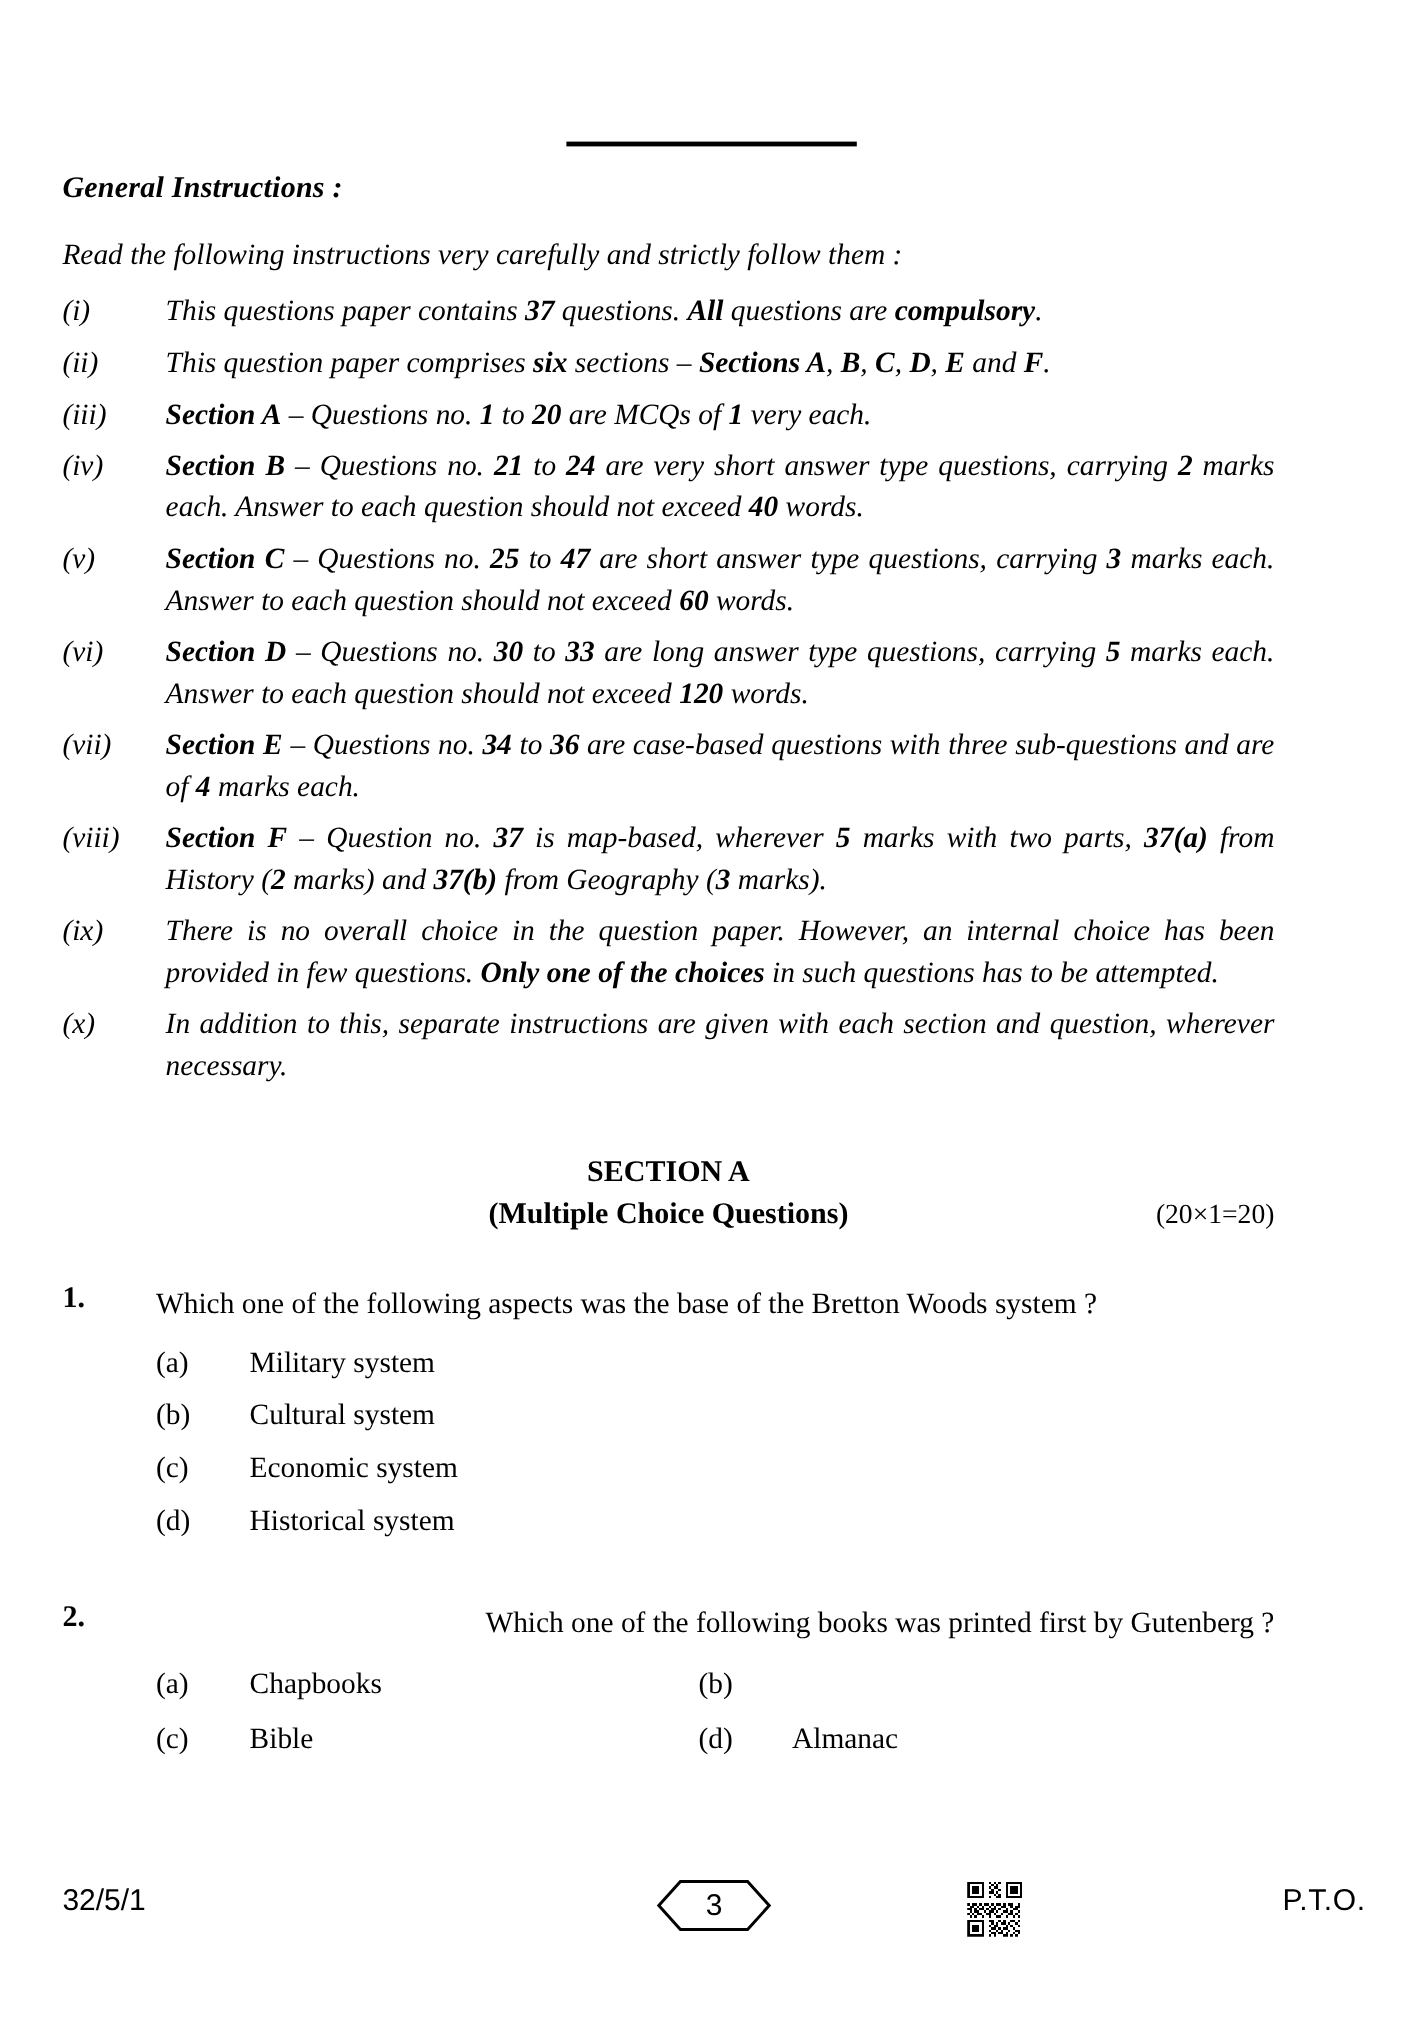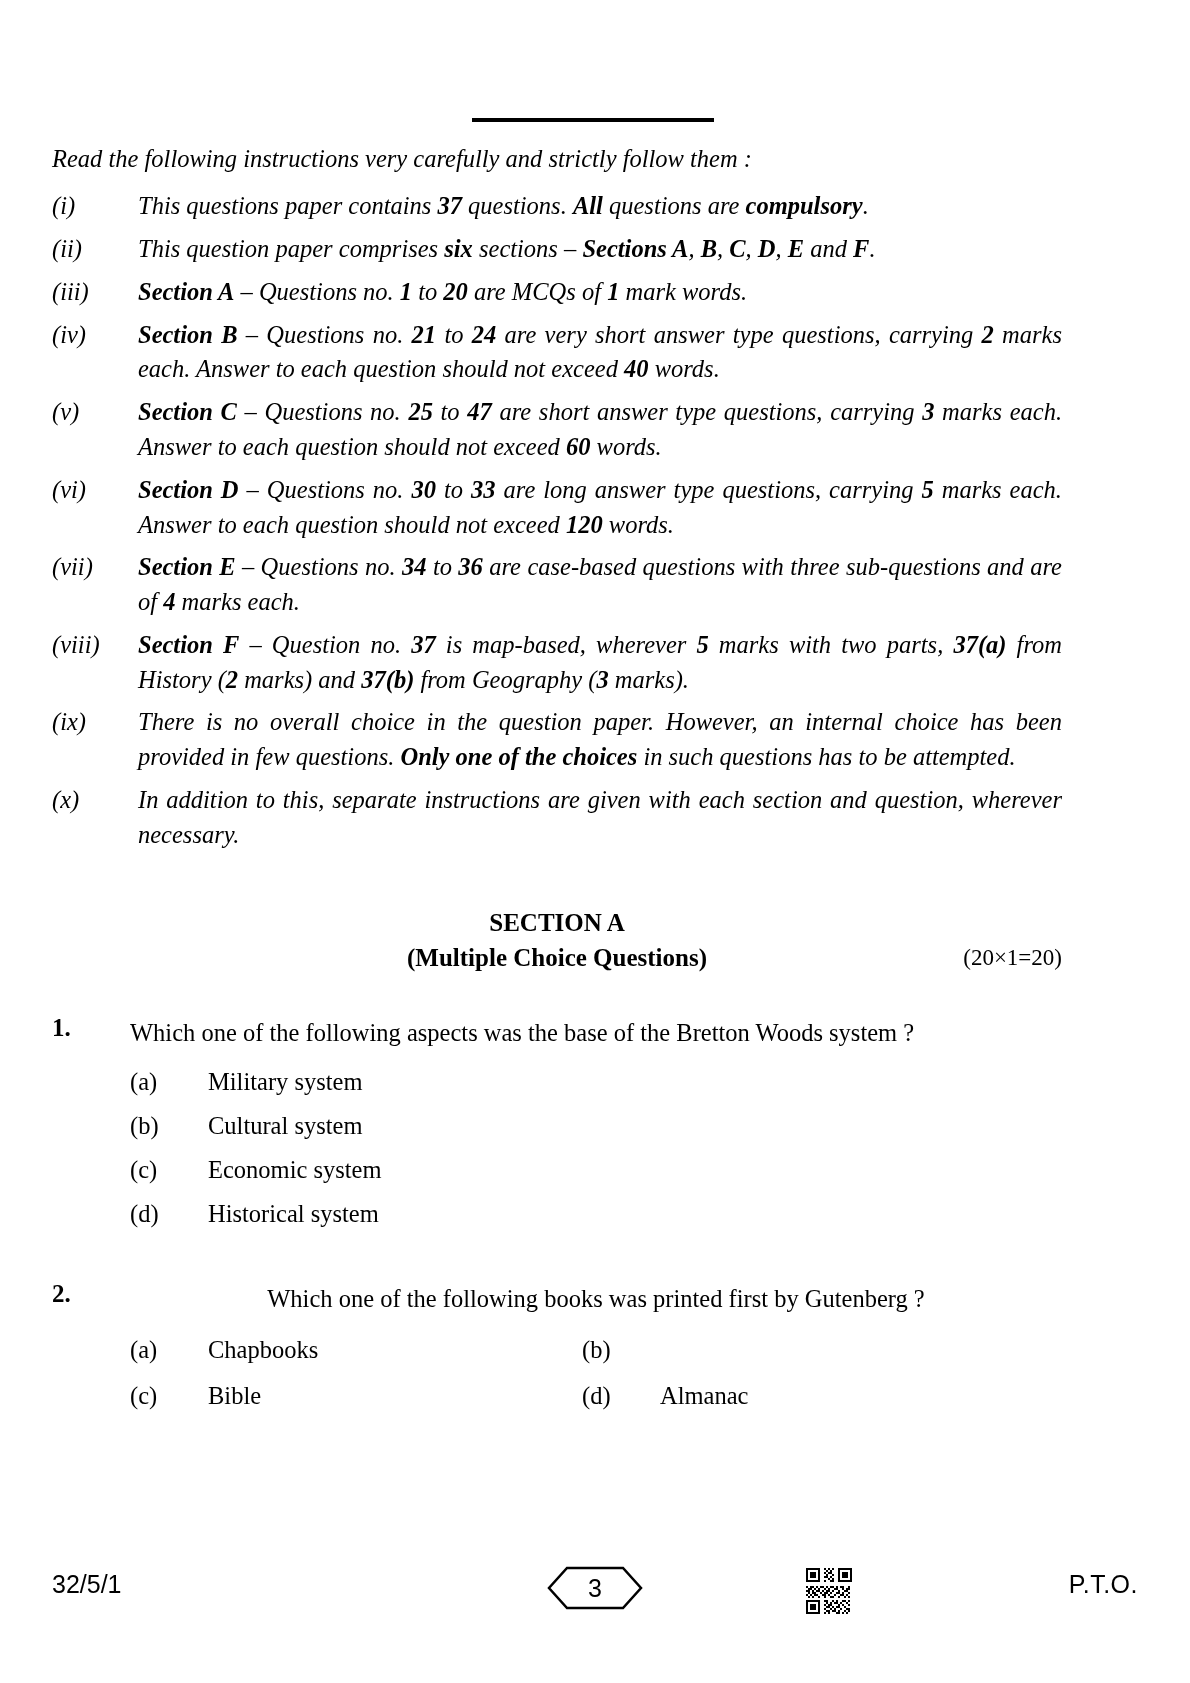--- a/index.html
+++ b/index.html
@@ -102,21 +102,21 @@
     font-weight: bold;
     font-size: 25px;
   }
   .question .qbody { flex: 1 1 auto; }
   .qtext {
     text-align: justify;
     text-justify: inter-word;
     line-height: 1.58;
     margin: 0;
   }
-  .qtext.nojust { text-align: center; }
+  .qtext.nojust { text-align: right; }
 
   
   .opts-one { margin-top: 14px; }
   .opt-row {
     display: flex;
     margin-bottom: 12px;
     line-height: 1.3;
   }
   .opt-row .lab { flex: 0 0 78px; }
   .opt-row .txt { flex: 1 1 auto; }
@@ -191,35 +191,36 @@
 </style>
 </head>
 <body>
 
 <div class="page">
 
   <div class="top-rule"></div>
 
   <div class="content">
 
+    <div class="gi-title">General Instructions :</div>
 
     <div class="gi-lead">Read the following instructions very carefully and strictly follow them :</div>
 
     <div id="instructions-list">
         <div class="instr">
           <div class="num">(i)</div>
           <div class="body"><span>This questions paper contains </span><b>37</b><span> questions. </span><b>All</b><span> questions are </span><b>compulsory</b><span>.</span></div>
         </div>
         <div class="instr">
           <div class="num">(ii)</div>
           <div class="body"><span>This question paper comprises </span><b>six</b><span> sections – </span><b>Sections A</b><span>, </span><b>B</b><span>, </span><b>C</b><span>, </span><b>D</b><span>, </span><b>E</b><span> and </span><b>F</b><span>.</span></div>
         </div>
         <div class="instr">
           <div class="num">(iii)</div>
-          <div class="body"><b>Section A</b><span> – Questions no. </span><b>1</b><span> to </span><b>20</b><span> are MCQs of </span><b>1</b><span> mark words.</span></div>
+          <div class="body"><b>Section A</b><span> – Questions no. </span><b>1</b><span> to </span><b>20</b><span> are MCQs of </span><b>1</b><span> very each.</span></div>
         </div>
         <div class="instr">
           <div class="num">(iv)</div>
           <div class="body"><b>Section B</b><span> – Questions no. </span><b>21</b><span> to </span><b>24</b><span> are very short answer type questions, carrying </span><b>2</b><span> marks each. Answer to each question should not exceed </span><b>40</b><span> words.</span></div>
         </div>
         <div class="instr">
           <div class="num">(v)</div>
           <div class="body"><b>Section C</b><span> – Questions no. </span><b>25</b><span> to </span><b>47</b><span> are short answer type questions, carrying </span><b>3</b><span> marks each. Answer to each question should not exceed </span><b>60</b><span> words.</span></div>
         </div>
         <div class="instr">

